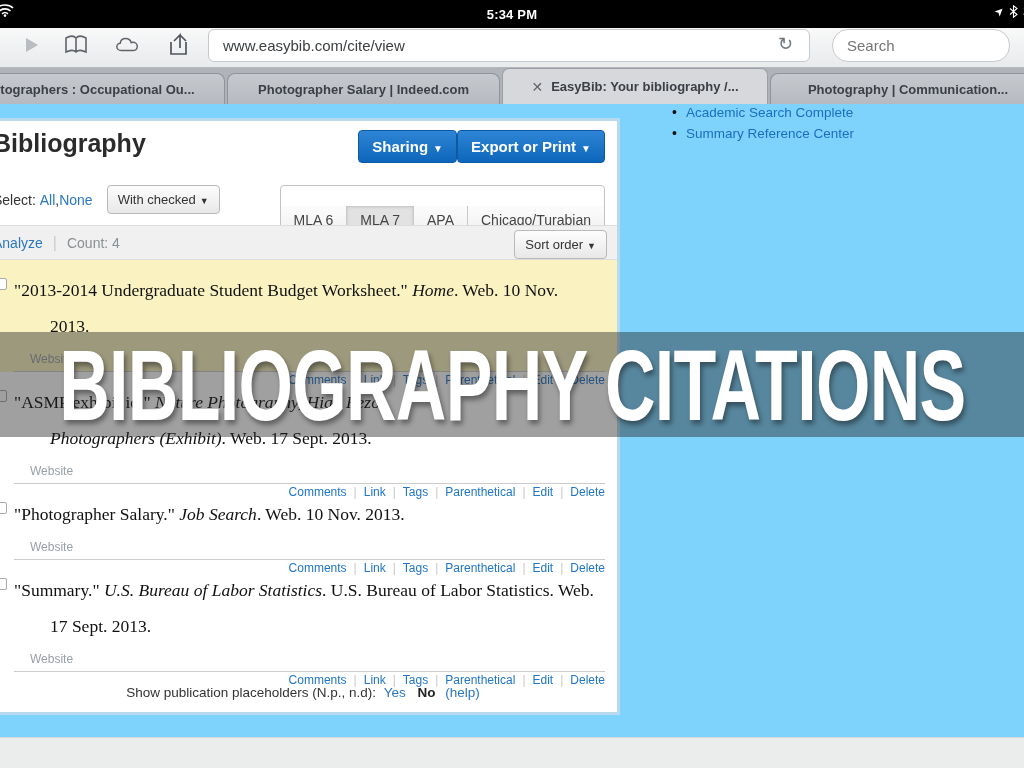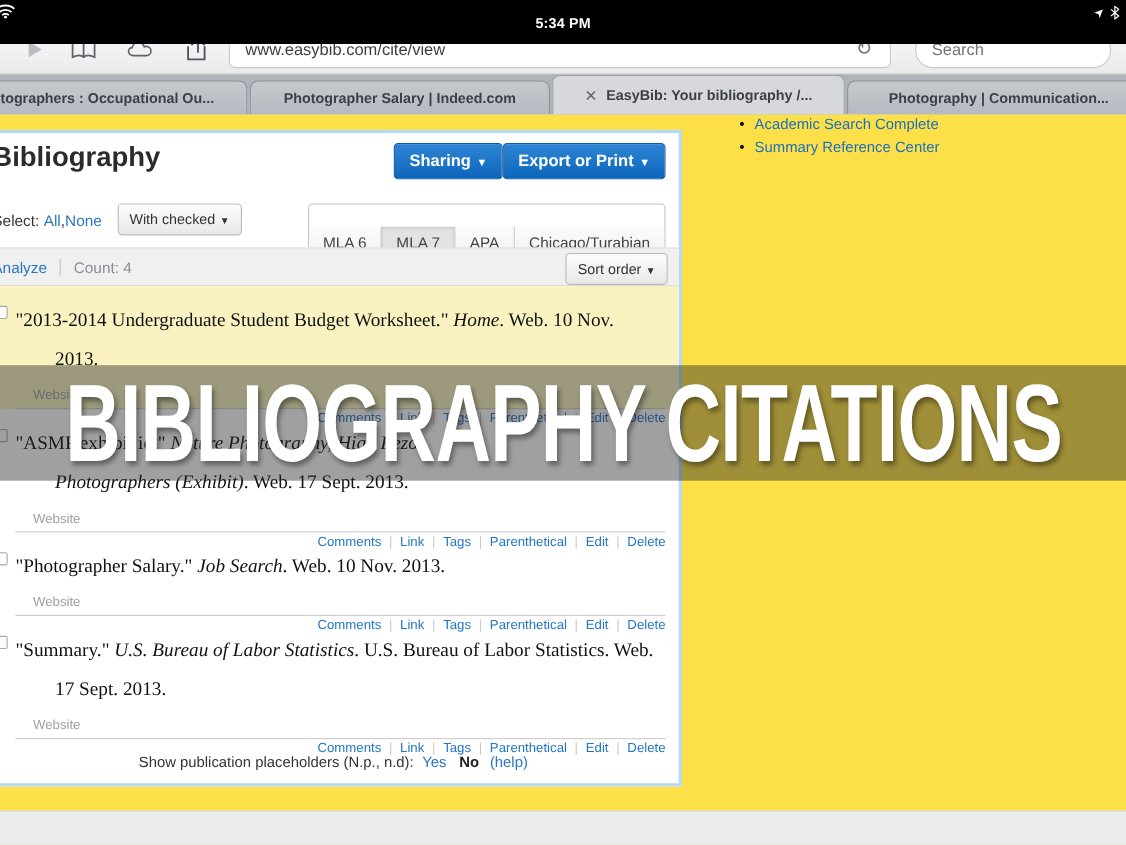--- a/index.html
+++ b/index.html
@@ -1,20 +1,20 @@
 <!DOCTYPE html>
 <html><head>
 <meta charset="utf-8">
 <style>
   * { margin:0; padding:0; box-sizing:border-box; }
   html,body { width:1024px; height:768px; overflow:hidden; }
   body { font-family:"Liberation Sans", sans-serif; background:#e9eaeb; position:relative; }
 
   
-  .status-bar { position:absolute; top:0; left:0; width:1024px; height:40px; background:#000;
+  .status-bar { position:absolute; top:0; left:0; width:1024px; height:28px; background:#000;
     color:#fff; display:flex; align-items:center; justify-content:center; z-index:40; }
   .status-time { font-size:13px; font-weight:bold; letter-spacing:.2px; }
   .status-left { position:absolute; left:-4px; top:3px; }
   .status-right { position:absolute; right:-6px; top:0; height:22px; display:flex; align-items:center; gap:5px; color:#fff; }
   .loc-arrow { display:inline-block; transform:rotate(-45deg); font-size:11px; }
   .batt-pct { font-size:12px; font-weight:bold; }
 
   
   .toolbar { position:absolute; top:22px; left:0; width:1024px; height:46px;
     background:linear-gradient(#fbfbfb,#e8eaec); border-bottom:1px solid #b4b8bd; z-index:39; }
@@ -33,21 +33,21 @@
   .tab { height:31px; margin-top:5px; border:1px solid #8f939a; border-bottom:none;
     border-radius:8px 8px 0 0; background:linear-gradient(#c6cace,#b6bac0);
     display:flex; align-items:center; justify-content:center; gap:8px;
     font-size:13px; font-weight:bold; color:#3c4046; white-space:nowrap; overflow:hidden;
     text-overflow:ellipsis; padding:0 10px; cursor:pointer; }
   .tab.active { height:36px; margin-top:0; background:#d6d8db; border-color:#9b9fa5; border-radius:7px 7px 0 0; }
   .tab .close-x { font-size:14px; color:#60666c; font-weight:normal; }
   .tab-label { overflow:hidden; text-overflow:ellipsis; }
 
   
-  .page { position:absolute; top:104px; left:0; width:1024px; height:633px; background:#fde047; overflow:hidden; }
+  .page { position:absolute; top:104px; left:0; width:1024px; height:633px; background:#7dd3fc; overflow:hidden; }
   .page-footer { position:absolute; top:737px; left:0; width:1024px; height:31px; background:#ebecec; border-top:1px solid #d6d7d8; }
 
   .sidebar-list { position:absolute; left:686px; top:102px; list-style:none; }
   .sidebar-list li { position:relative; font-size:13.5px; color:#1a6fc0; line-height:21px; cursor:pointer; }
   .sidebar-list li::before { content:"\2022"; color:#111; position:absolute; left:-14px; font-size:14px; }
 
   
   .panel { position:absolute; left:-14px; top:14px; width:634px; height:597px;
     border:3px solid #b7daef; background:#fff; overflow:hidden; }
   .panel-head { position:relative; margin-top:8px; height:42px; padding-left:4px; }

